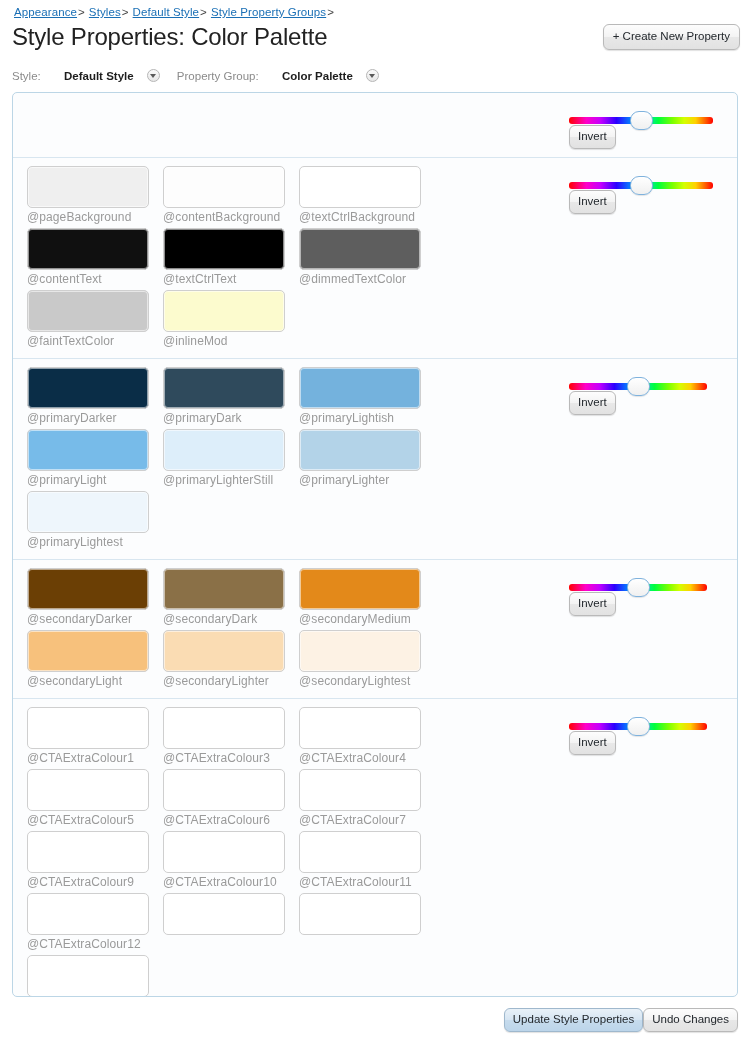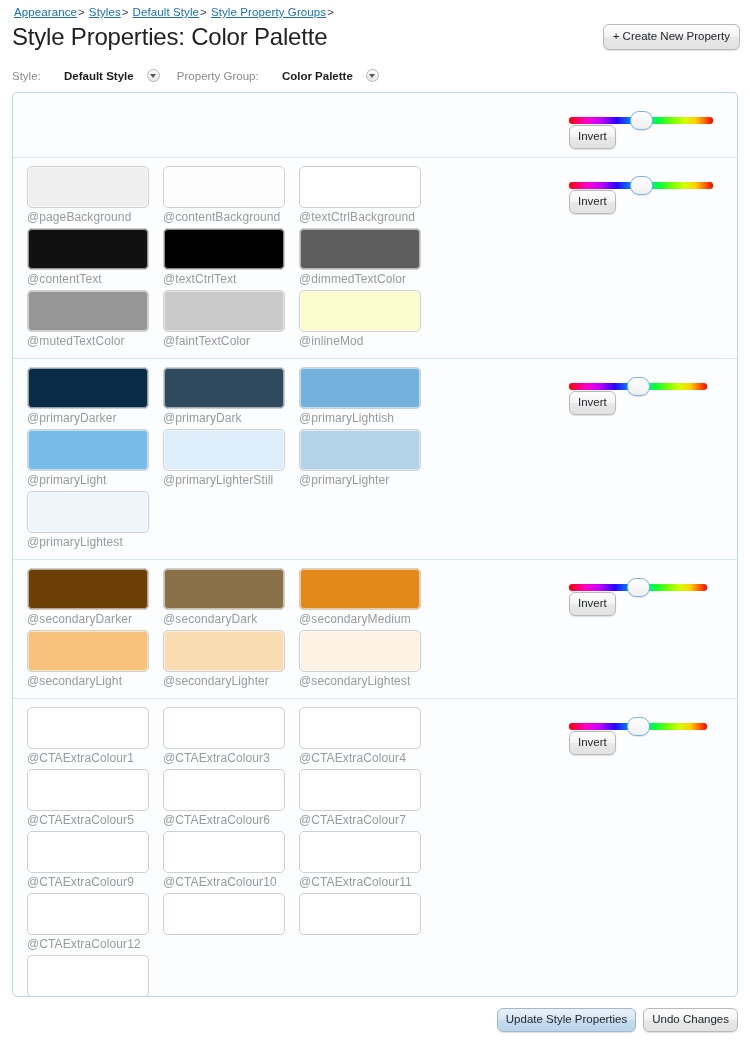--- a/index.html
+++ b/index.html
@@ -109,21 +109,21 @@
     position:absolute; top:0px;
     width:23px; height:19px; border-radius:9px;
     background: linear-gradient(to bottom,#ffffff,#f0f0f0);
     border:1px solid #7fb2dd;
     box-shadow: 0 1px 1px rgba(0,0,0,.10);
     cursor:pointer;
   }
   .invert-btn { position:absolute; left:10px; top:24px; }
 
   
-  .footer { position:absolute; right:12px; top:1008px; display:flex; gap:7px; }
+  .footer { position:absolute; right:12px; top:1008px; display:flex; }
 </style>
 </head>
 <body>
 
 <div class="page">
 
   <div class="breadcrumb" id="breadcrumb"><a>Appearance</a><span class="sep">&gt;</span><a>Styles</a><span class="sep">&gt;</span><a>Default Style</a><span class="sep">&gt;</span><a>Style Property Groups</a><span class="sep">&gt;</span></div>
 
   <div class="page-title">Style Properties: Color Palette</div>
 
@@ -182,24 +182,20 @@
             </div>
             <div class="sw-cell">
               <div class="sw-box" title="@textCtrlText" style="background: rgb(0, 0, 0);"></div>
               <div class="sw-label">@textCtrlText</div>
             </div>
             <div class="sw-cell">
               <div class="sw-box" title="@dimmedTextColor" style="background: rgb(94, 94, 94);"></div>
               <div class="sw-label">@dimmedTextColor</div>
             </div>
             <div class="sw-cell">
-              <div class="sw-box" title="@mutedTextColor" style="background: rgb(150, 150, 150);"></div>
-              <div class="sw-label">@mutedTextColor</div>
-            </div>
-            <div class="sw-cell">
               <div class="sw-box" title="@faintTextColor" style="background: rgb(201, 201, 201);"></div>
               <div class="sw-label">@faintTextColor</div>
             </div>
             <div class="sw-cell">
               <div class="sw-box" title="@inlineMod" style="background: rgb(252, 251, 206);"></div>
               <div class="sw-label">@inlineMod</div>
             </div>
           </div>
         </div>
         <div class="section-control">

